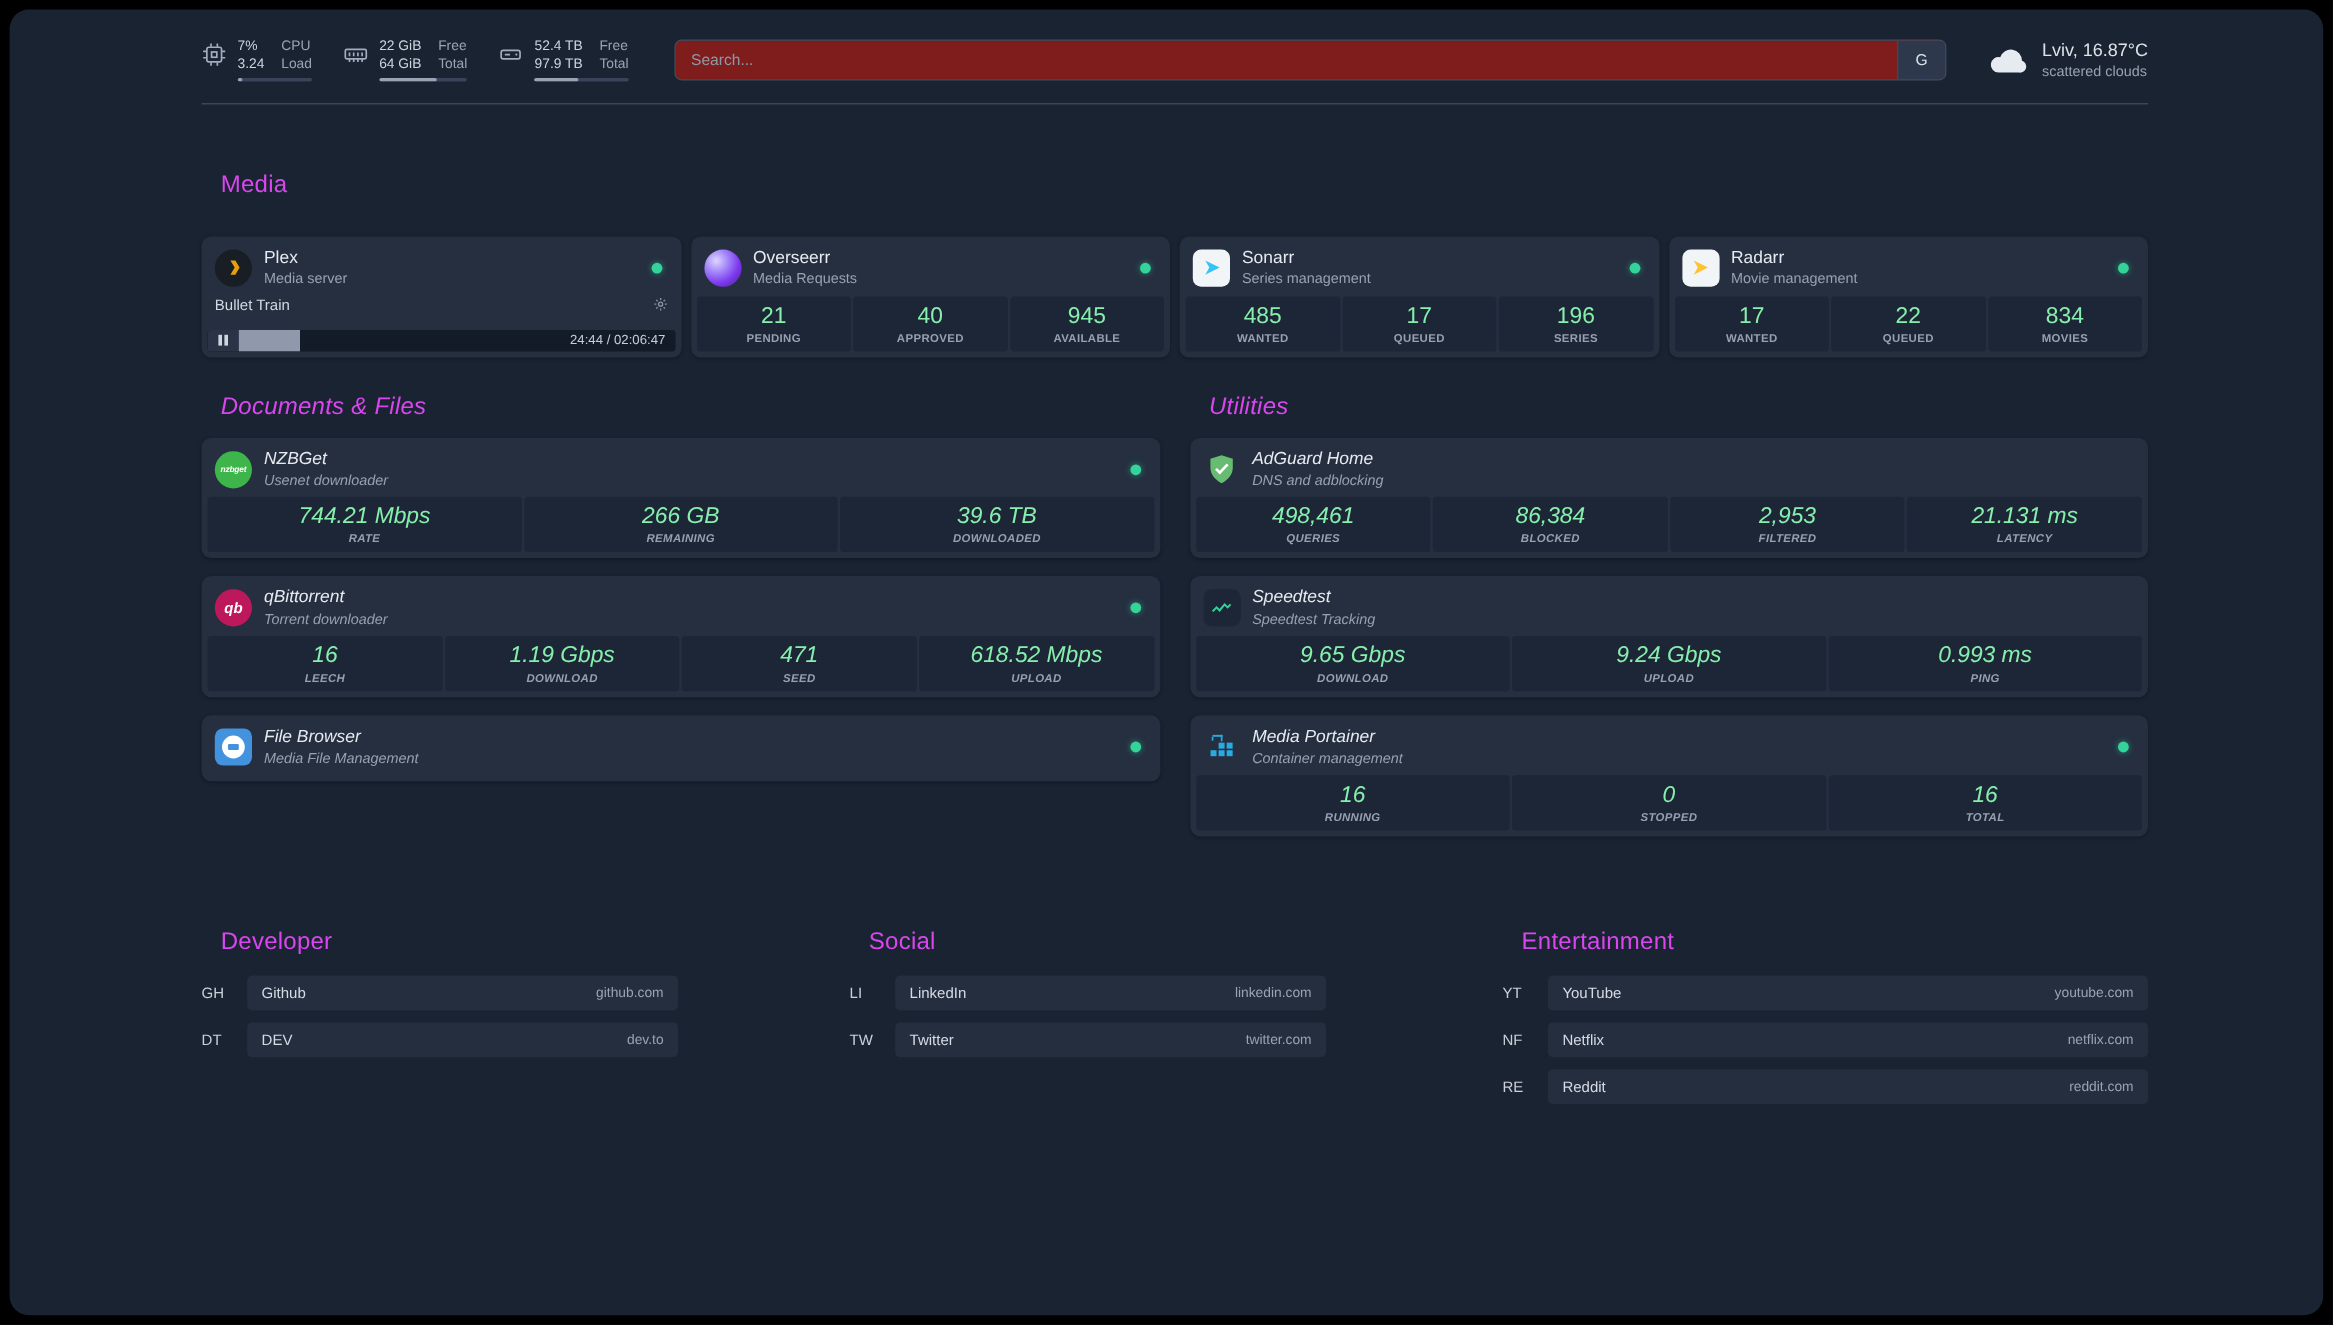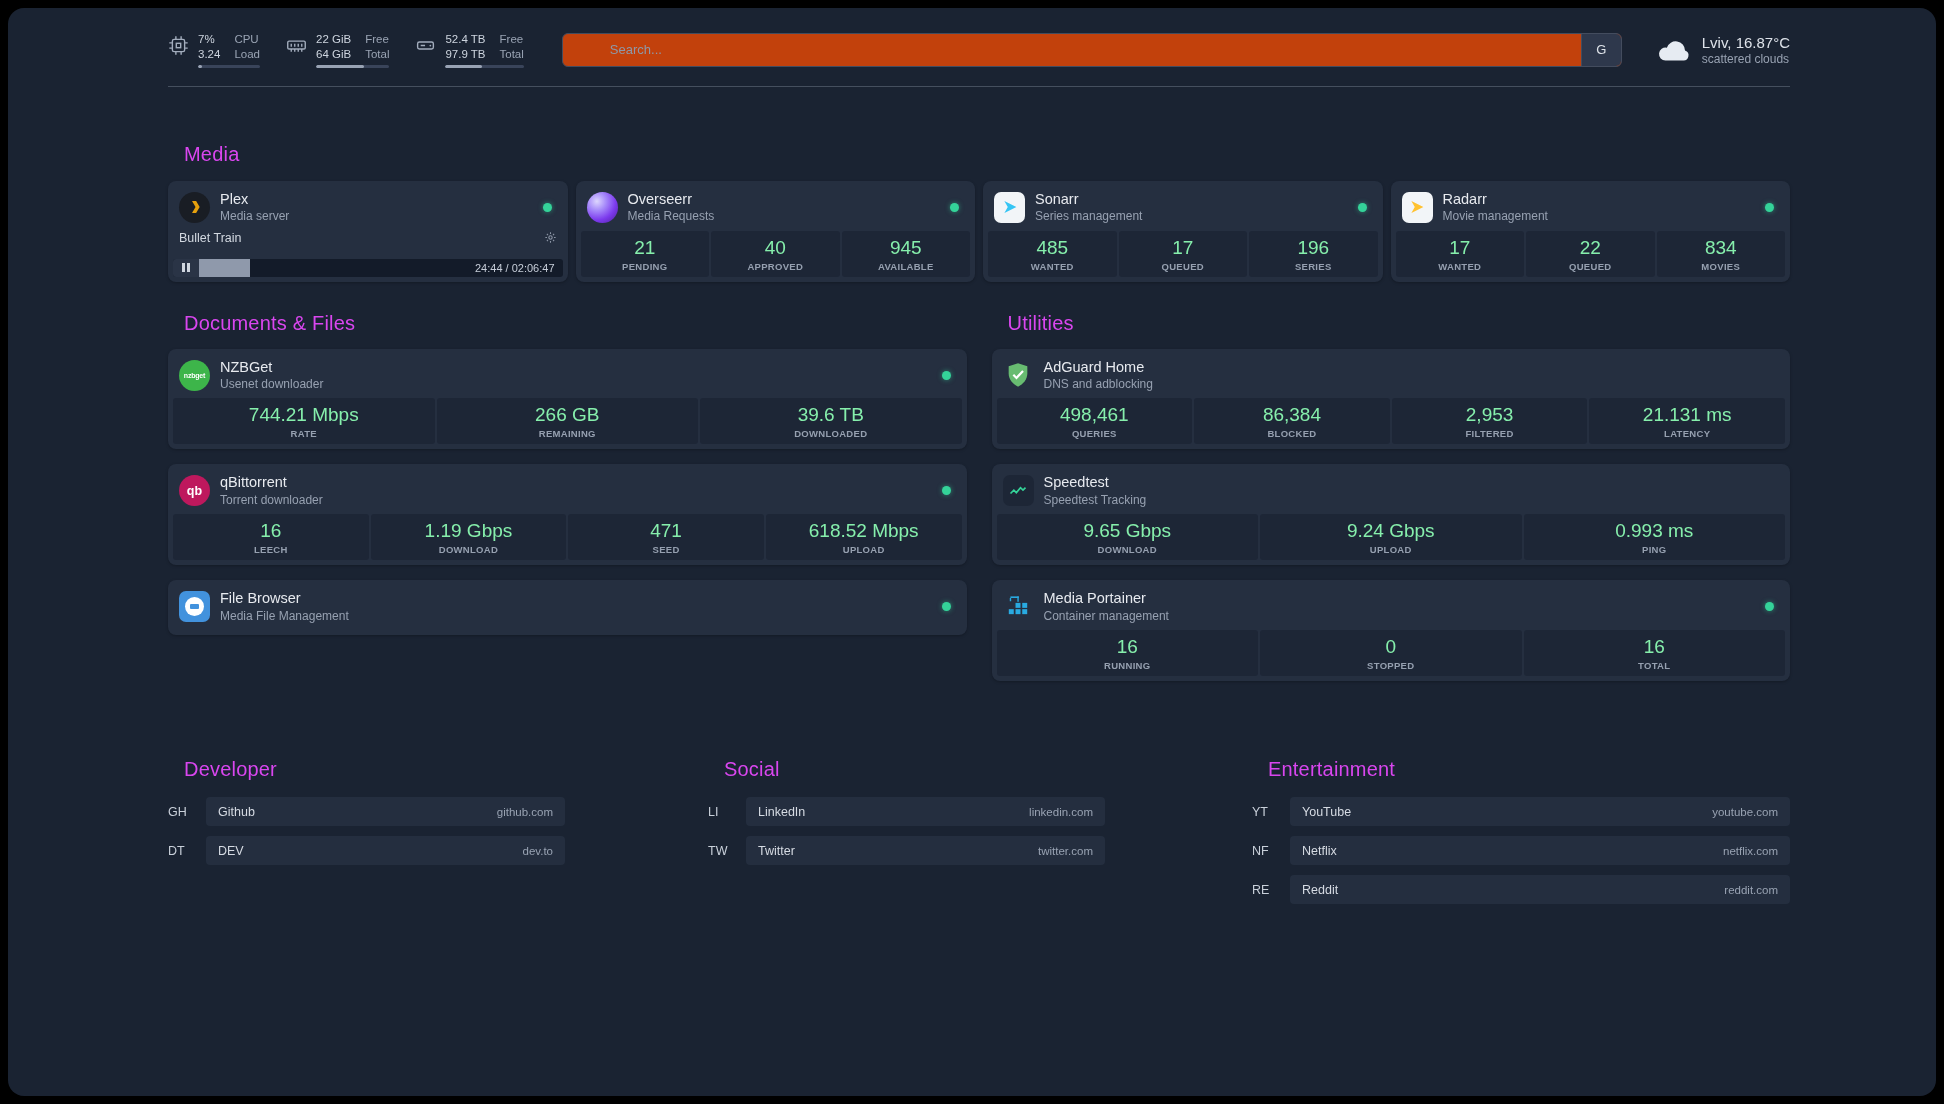--- a/index.html
+++ b/index.html
@@ -14,39 +14,39 @@
   .res { display:flex; gap:9px; }
   .res-icon { width:21px; height:21px; color:#a3adbd; margin-top:3px; flex:none; }
   .res-icon svg { width:100%; height:100%; display:block; }
   .res-grid { display:grid; grid-template-columns:auto auto; column-gap:14px; line-height:1.3; font-size:11.5px; }
   .res-val { color:#ced5df; }
   .res-lbl { color:#9aa4b4; }
   .res-bar { grid-column:1 / -1; height:3px; background:#39445a; border-radius:2px; margin-top:3px; overflow:hidden; }
   .res-fill { display:block; height:100%; background:#99a3b4; border-radius:2px; }
 
   .searchwrap { flex:1; margin:0 32px 0 38px; }
-  .searchbox { display:flex; height:34px; border:1px solid #434c5e; border-radius:6px; background:#c2410c; overflow:hidden;padding-left:34px; }
+  .searchbox { display:flex; height:34px; border:1px solid #434c5e; border-radius:6px; background:#7f1d1d; overflow:hidden; }
   .searchbox input { flex:1; border:0; background:transparent; outline:none; color:#d2d8e0; font-size:13px; padding:0 13px; font-family:inherit; }
   .searchbox input::placeholder { color:#8e98a8; }
   .search-btn { width:40px; display:flex; align-items:center; justify-content:center; background:#2e384c; color:#dfe4ea; font-size:13px; cursor:pointer; border-left:1px solid #434c5e; }
 
   .weather { display:flex; align-items:center; gap:10px; }
   .weather-icon { width:38px; height:30px; color:#e6ebf2; }
   .weather-icon svg { width:100%; height:100%; display:block; }
   .weather-loc { font-size:15px; color:#dde2e9; }
   .weather-cond { font-size:12px; color:#98a2b2; margin-top:1px; }
 
   .divider { height:1px; background:#6a7484; opacity:.55; margin-top:18px; }
 
   
   .section-title { font-size:20px; font-weight:500; color:#d946ef; letter-spacing:.2px;margin-left:16px; }
   .media-title { margin-top:56px; }
-  .media-grid { display:grid; grid-template-columns:repeat(4,1fr); gap:8px; margin-top:15px; }
+  .media-grid { display:grid; grid-template-columns:repeat(4,1fr); gap:8px; margin-top:31px; }
   .media-grid .card { min-height:100px; }
-  .cols { display:grid; grid-template-columns:1fr 1fr; gap:25px; margin-top:30px; }
+  .cols { display:grid; grid-template-columns:1fr 1fr; gap:25px; margin-top:30px;font-style:italic; }
   .col .section-title { margin-bottom:14px; }
   .col .card { margin-bottom:15px; }
 
   
   .card { background:#252f40; border-radius:8px; padding:5px; display:flex; flex-direction:column; box-shadow:0 1px 3px rgba(0,0,0,.25); }
   .card-header { display:flex; align-items:center; gap:10px; padding:5px 6px 7px; }
   .svc-icon { width:31px; height:31px; flex:none; display:flex; align-items:center; justify-content:center; border-radius:6px; overflow:hidden; }
   .svc-icon svg { display:block; }
   .svc-name { font-size:14.5px; color:#e7eaef; line-height:1.2; }
   .svc-desc { font-size:12px; color:#97a1b1; margin-top:1px; line-height:1.2; }

